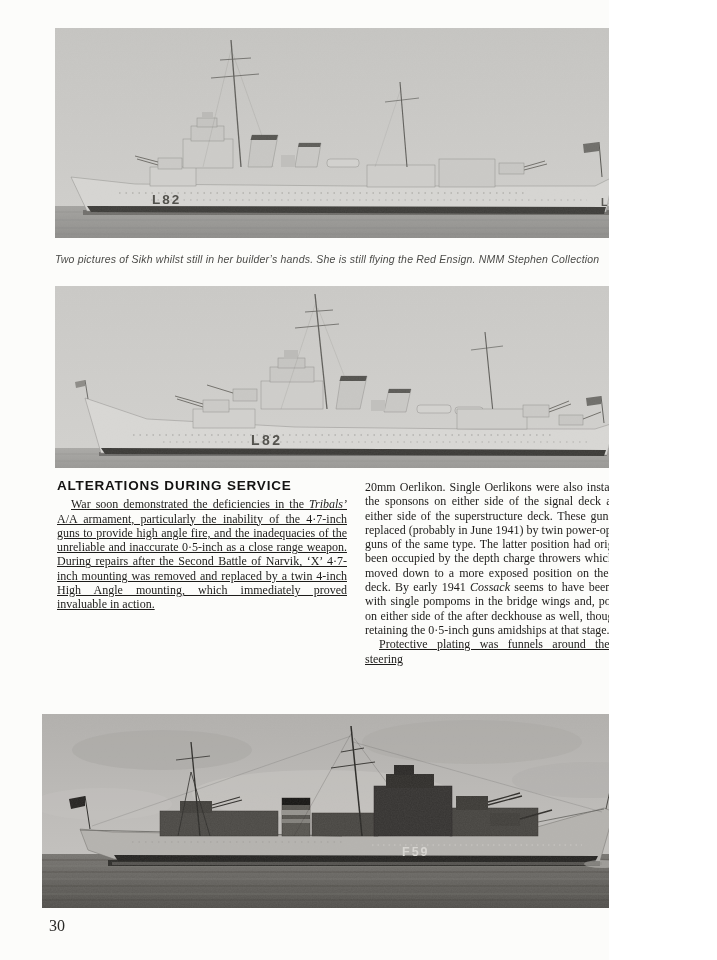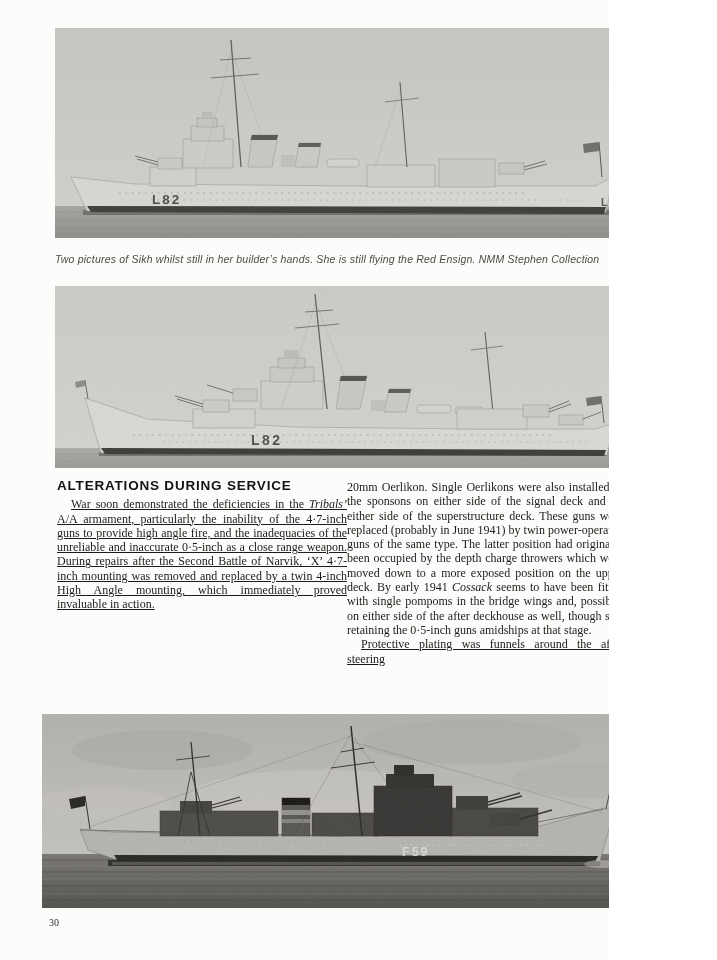--- a/index.html
+++ b/index.html
@@ -23,41 +23,42 @@
     font-size: 10.5px;
     letter-spacing: 0.2px;
     color: #4a4a47;
     white-space: nowrap;
   }
   .article {
     position: absolute;
     left: 57px; top: 479px;
     width: 584px;
     display: flex;
+    gap: 18px;
     color: #1d1c1a;
   }
   .col { font-size: 12px; line-height: 14.3px; text-align: justify; }
   .col-left { width: 290px; }
   .col-right { width: 276px; padding-top: 1px; }
   .article h2 {
     margin: 0 0 4px 0;
     font-family: "Liberation Sans", sans-serif;
     font-size: 13.5px;
     font-weight: bold;
     letter-spacing: 0.8px;
     color: #141312;
     white-space: nowrap;
   }
   .col p { margin: 0; }
   .col p.indent { text-indent: 14px; text-decoration: underline; }
   .col i { font-style: italic; }
   .page-number {
     position: absolute;
     left: 49px; top: 917px;
-    font-size: 10px;
+    font-size: 16px;
     color: #2a2927;
   }
 </style>
 </head>
 <body>
 
 <div class="page">
 
   <div class="photo" style="left:55px; top:28px; width:586px; height:210px;">
     <svg width="586" height="210" viewBox="0 0 586 210">

